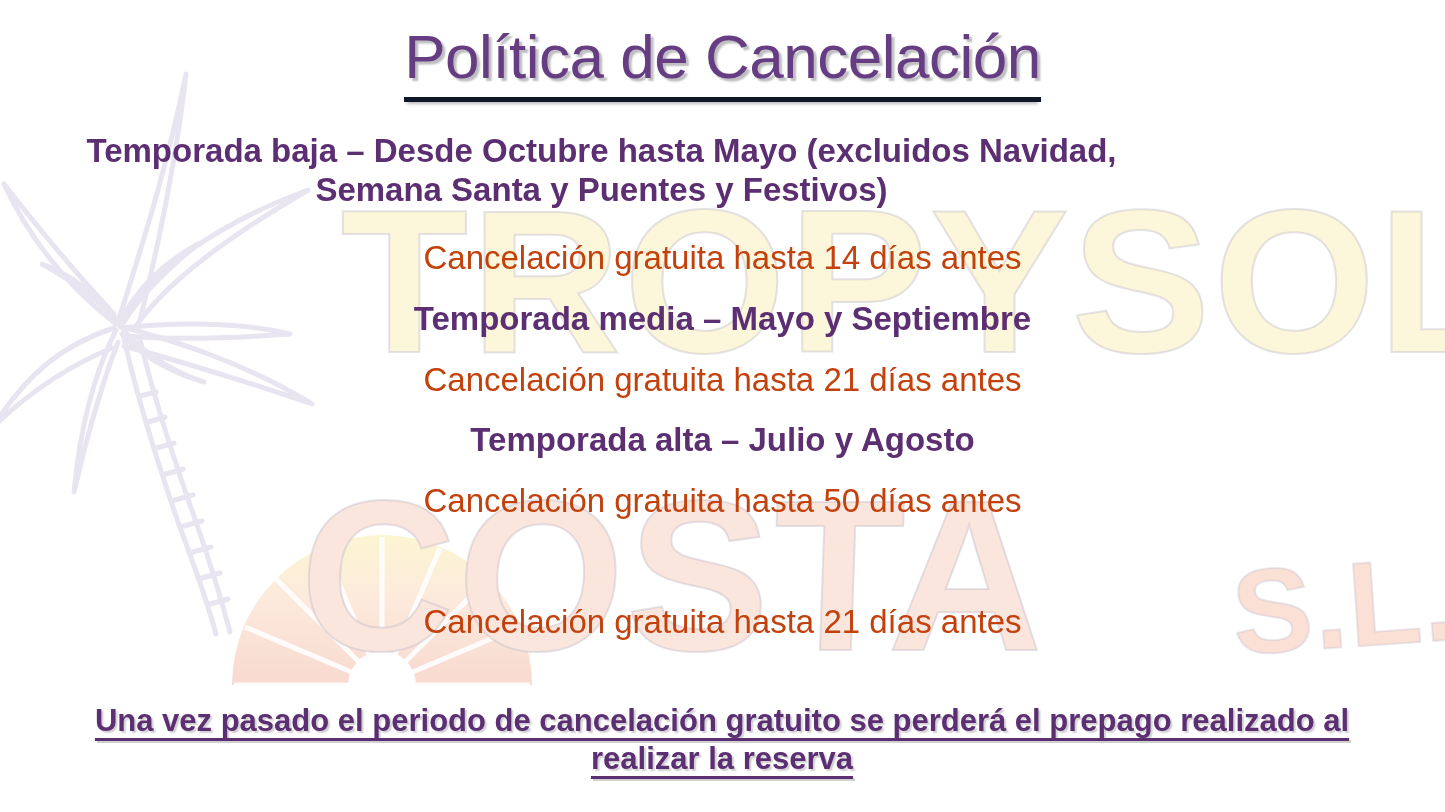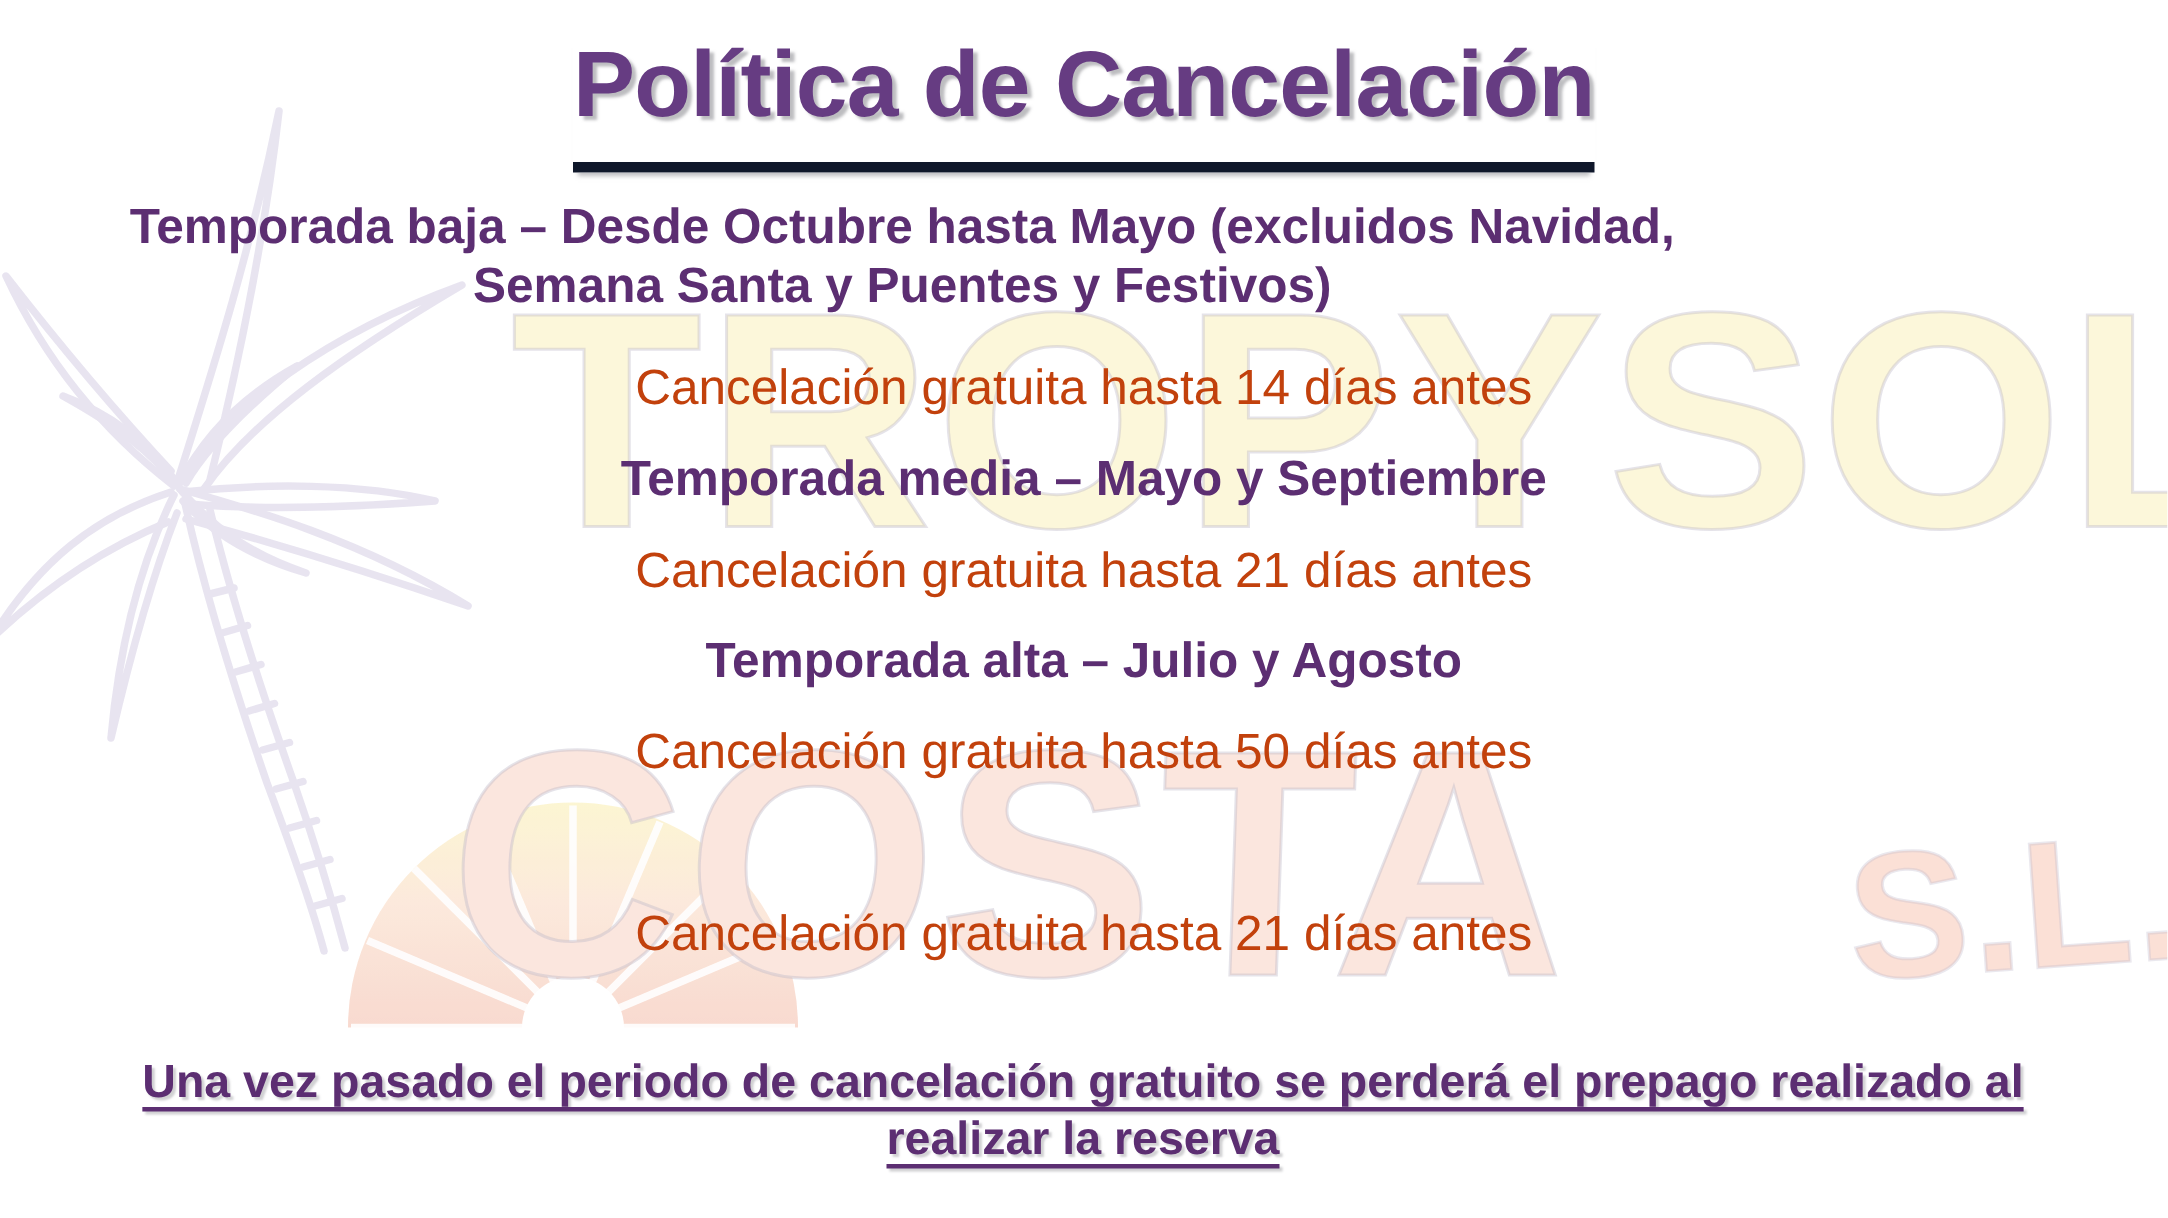--- a/index.html
+++ b/index.html
@@ -94,26 +94,26 @@
   }
 
   
   #title-line {
     top: 24px;
     white-space: nowrap;
   }
   .title-text {
     display: inline-block;
     font-size: 62px;
-    font-weight: bold;
+    font-weight: normal;
     color: #663C82;
     letter-spacing: -0.5px;
     text-shadow: 3px 3px 2px rgba(135,135,140,0.55);
-    border-bottom: 7px solid #0f172a;
-    padding-bottom: 18px;
+    border-bottom: 5px solid #0f172a;
+    padding-bottom: 7px;
     box-shadow: 0 5px 3px -3px rgba(135,135,140,0.55);
   }
 
   
   .heading {
     font-size: 33px;
     font-weight: bold;
     color: #5C2E72;
   }
   .heading.wrap {

